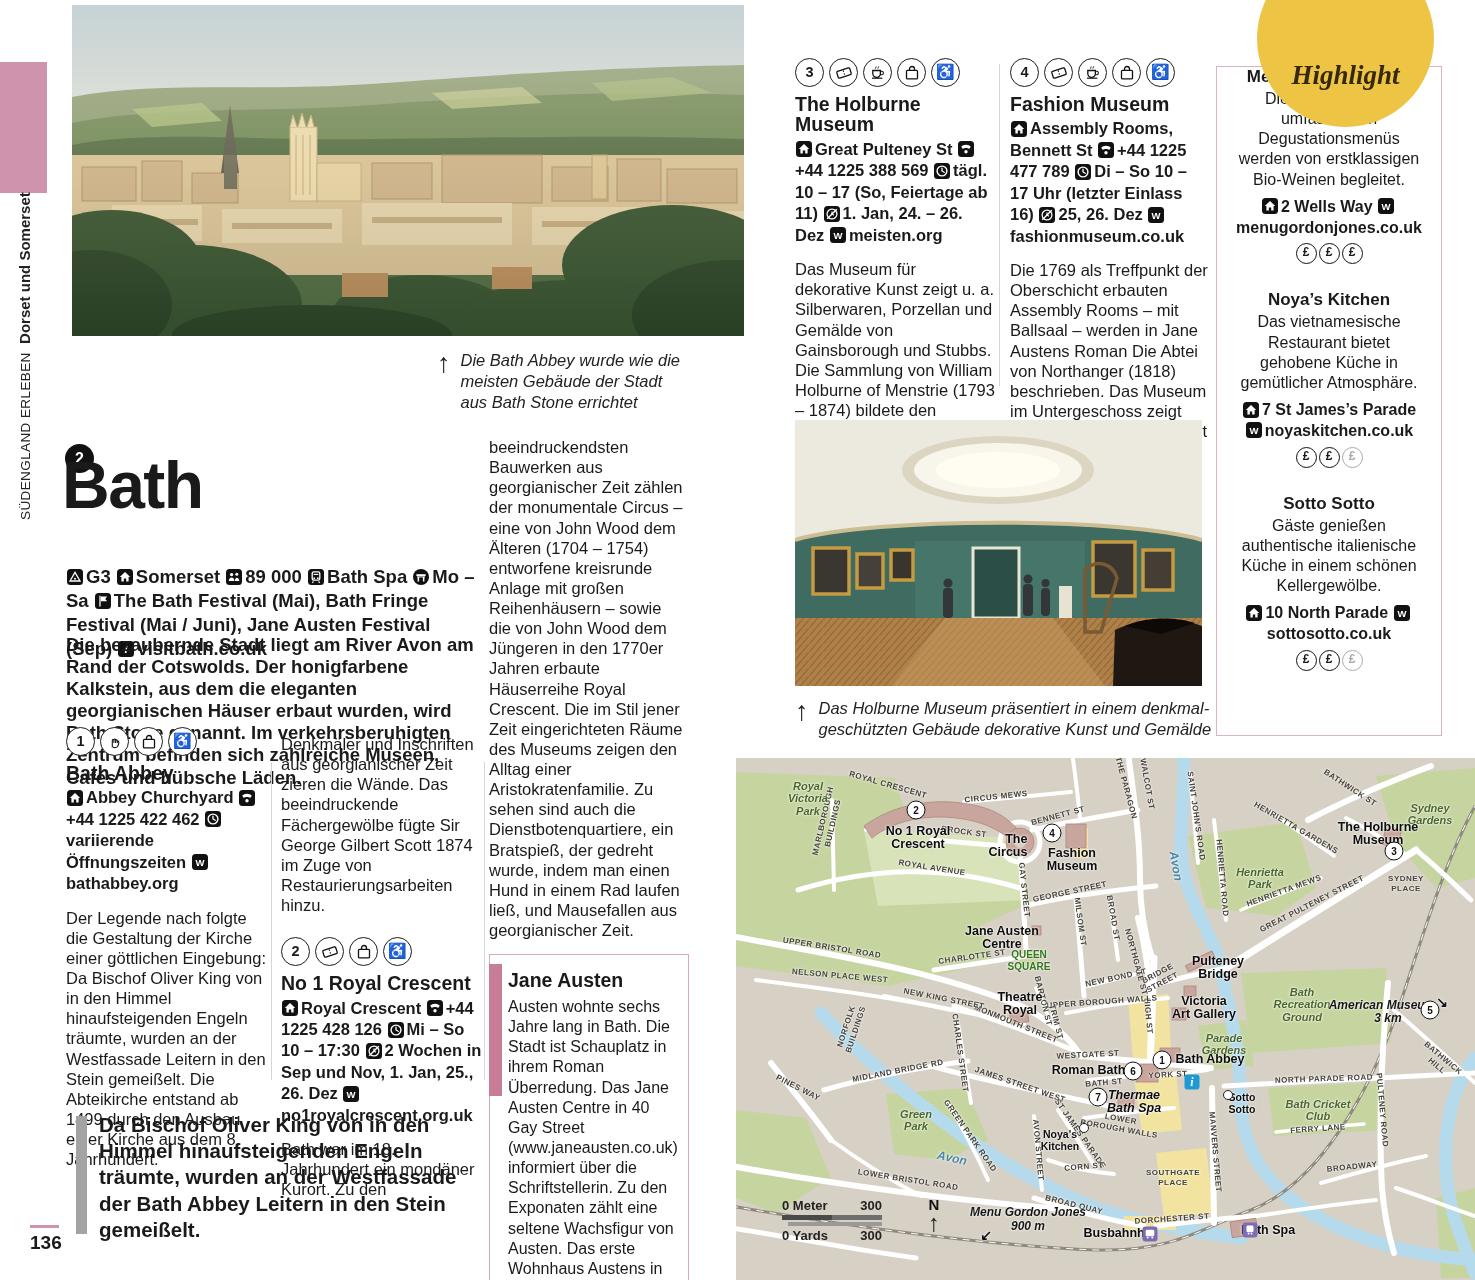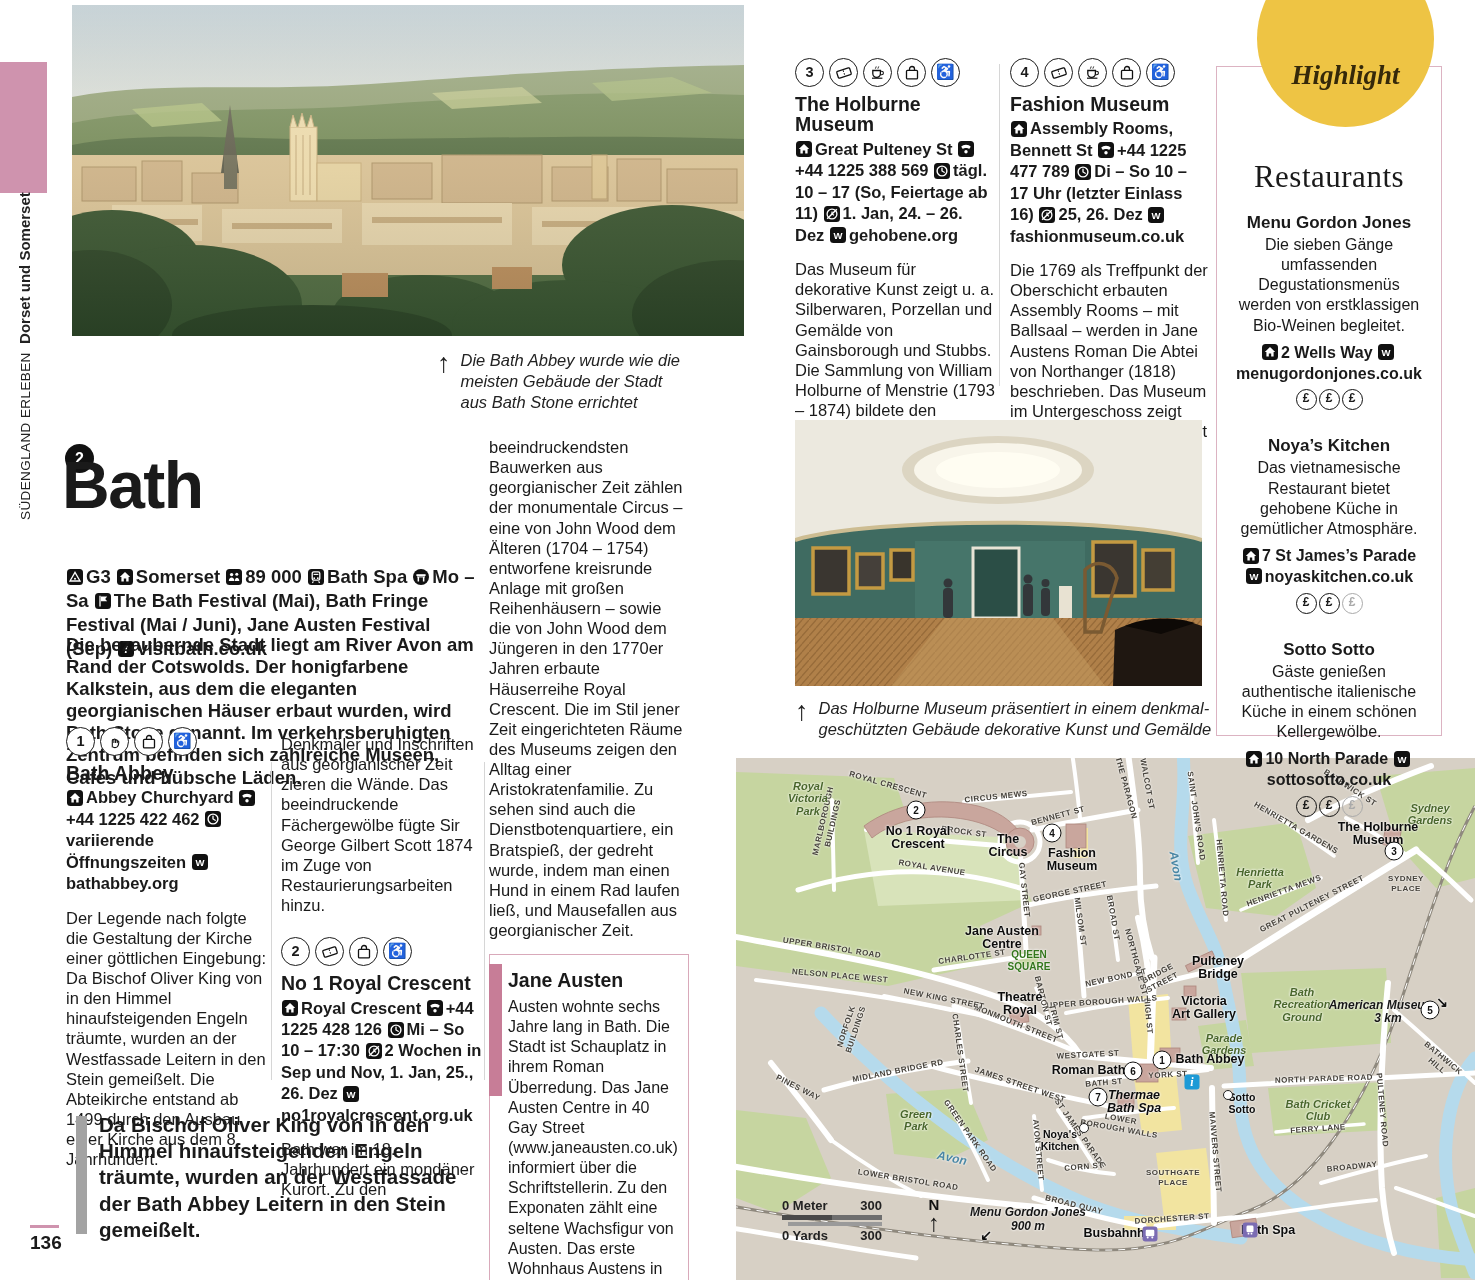--- a/index.html
+++ b/index.html
@@ -347,21 +347,21 @@
             <circle cx="8" cy="10.8" r="1.7" fill="#fff"></circle>
           </svg></span><span>+44 1225 388 569</span> <span class="dicon"><svg viewBox="0 0 16 16">
             <circle cx="8" cy="8" r="4.9" fill="none" stroke="#fff" stroke-width="1.4"></circle>
             <path d="M8 5.2V8l2.2 1.3" stroke="#fff" stroke-width="1.3" fill="none" stroke-linecap="round"></path>
           </svg></span><span>tägl. 10 – 17 (So, Feiertage ab 11)</span> <span class="dicon"><svg viewBox="0 0 16 16">
             <circle cx="8" cy="8" r="4.9" fill="none" stroke="#fff" stroke-width="1.3"></circle>
             <path d="M8 5.4V8l2 1.2" stroke="#fff" stroke-width="1.2" fill="none"></path>
             <path d="M3.2 12.8 12.8 3.2" stroke="#fff" stroke-width="1.4"></path>
           </svg></span><span>1. Jan, 24. – 26. Dez</span> <span class="dicon"><svg viewBox="0 0 16 16">
             <text x="8" y="11.8" text-anchor="middle" font-size="9.5" font-weight="700" font-family="Liberation Sans,sans-serif" fill="#fff">W</text>
-          </svg></span><span>gehobene.org</span></p>
+          </svg></span><span>meisten.org</span></p>
       <p class="body">Das Museum für dekorative Kunst zeigt u. a. Silberwaren, Porzellan und Gemälde von Gainsborough und Stubbs. Die Sammlung von William Holburne of Menstrie (1793 – 1874) bildete den Grundstock des Bestands.</p>
     </section>
 </div>
 <div class="abs col e4">
   <section class="entry">
       <div class="icons">
         <span class="am num">4</span>
         <span class="am">
           <svg viewBox="0 0 20 20">
             <g transform="rotate(-18 10 10)">
@@ -453,21 +453,20 @@
   </svg>
 </div>
 
 <div class="abs caption holb-cap">
   <span class="arr">↑</span>
   <span style="white-space:pre;">Das Holburne Museum präsentiert in einem denkmal-
 geschützten Gebäude dekorative Kunst und Gemälde</span>
 </div>
 
 <div class="abs resto">
-  <h2>Restaurants</h2>
   <div id="resto-list">
       <div class="r-item">
         <h4>Menu Gordon Jones</h4>
         <p class="r-desc">Die sieben Gänge umfassenden Degustationsmenüs werden von erstklassigen Bio-Weinen begleitet.</p>
         <p class="r-addr"><span class="dicon"><svg viewBox="0 0 16 16">
               <path fill="#fff" d="M8 3 13.2 8H11.6V12.5H9.2V9.5H6.8V12.5H4.4V8H2.8Z"></path>
             </svg></span><span>2 Wells Way</span> <span class="dicon"><svg viewBox="0 0 16 16">
               <text x="8" y="11.8" text-anchor="middle" font-size="9.5" font-weight="700" font-family="Liberation Sans,sans-serif" fill="#fff">W</text>
             </svg></span><span>menugordonjones.co.uk</span></p>
         <div class="r-price"><span class="price">£</span><span class="price">£</span><span class="price">£</span></div>
@@ -683,21 +682,21 @@
 Gardens</span>
       <span class="mlab m-park" style="left: 566px; top: 246px;">Bath
 Recreation
 Ground</span>
       <span class="mlab m-park" style="left: 582px; top: 352px;">Bath Cricket
 Club</span>
       <span class="mlab m-water" style="left: 440px; top: 108px; transform: translate(-50%, -50%) rotate(80deg);">Avon</span>
       <span class="mlab m-water" style="left: 216px; top: 400px; transform: translate(-50%, -50%) rotate(12deg);">Avon</span>
       <span class="mlab m-poi" style="left: 182px; top: 80px;">No 1 Royal
 Crescent</span>
-      <span class="mlab m-poi" style="left: 272px; top: 88px;">The
+      <span class="mlab m-poi" style="left: 272px; top: 88px; text-align: right;">The
 Circus</span>
       <span class="mlab m-poi" style="left: 336px; top: 102px;">Fashion
 Museum</span>
       <span class="mlab m-poi" style="left: 266px; top: 180px;">Jane Austen
 Centre</span>
       <span class="mlab m-poi" style="left: 284px; top: 246px; text-align: center;">Theatre
 Royal</span>
       <span class="mlab m-poi" style="left: 468px; top: 250px;">Victoria
 Art Gallery</span>
       <span class="mlab m-poi" style="left: 482px; top: 210px;">Pulteney

